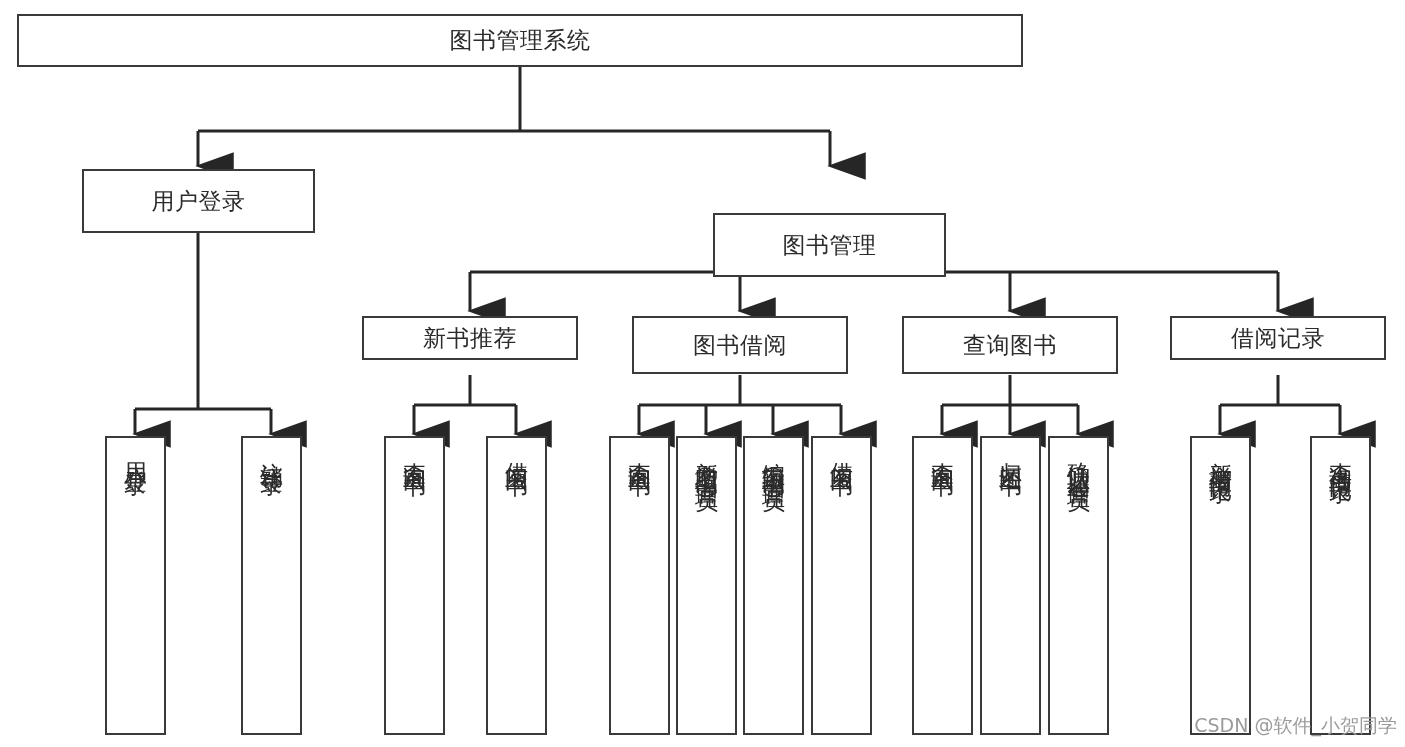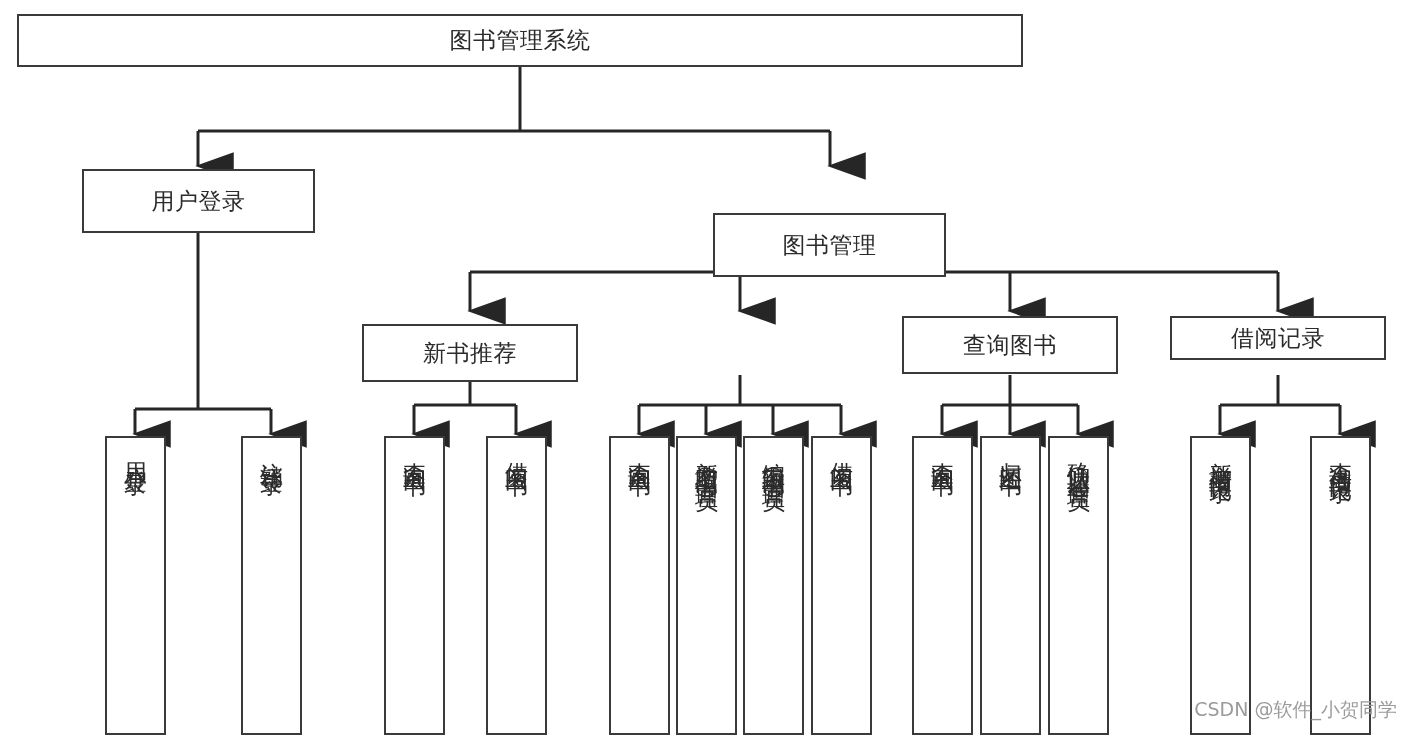--- a/index.html
+++ b/index.html
@@ -59,21 +59,21 @@
     writing-mode: vertical-rl;
     text-orientation: upright;
     font-size: 23px;
     letter-spacing: 4px;
     line-height: 1;
     white-space: pre;
   }
   .watermark {
     position: absolute;
     right: 8px;
-    bottom: 24px;
+    bottom: 8px;
     font-size: 19px;
     color: #9b9b9b;
     z-index: 5;
     white-space: pre;
     font-family: "DejaVu Sans", "Liberation Sans", sans-serif;
   }
 </style>
 </head>
 <body>
 
@@ -134,22 +134,25 @@
     <span class="label">图书管理系统</span>
   </div>
 
   <div class="node horizontal" style="left:82px; top:169px; width:233px; height:64px;">
     <span class="label">用户登录</span>
   </div>
   <div class="node horizontal" style="left:713px; top:169px; width:233px; height:64px;margin-top:44px;">
     <span class="label">图书管理</span>
   </div>
 
-  <div class="node horizontal" style="left:362px; top:324px; width:216px; height:58px;">
+  <div class="node horizontal" style="left:362px; top:316px; width:216px; height:44px;">
     <span class="label">新书推荐</span>
+  </div>
+  <div class="node horizontal" style="left:632px; top:316px; width:216px; height:58px;">
+    <span class="label">图书借阅</span>
   </div>
   <div class="node horizontal" style="left:902px; top:316px; width:216px; height:58px;">
     <span class="label">查询图书</span>
   </div>
   <div class="node horizontal" style="left:1170px; top:316px; width:216px; height:44px;">
     <span class="label">借阅记录</span>
   </div>
 
   <div class="node leaf" style="left:105px; top:436px; width:61px; height:299px;">
     <span class="label">用户登录</span>

